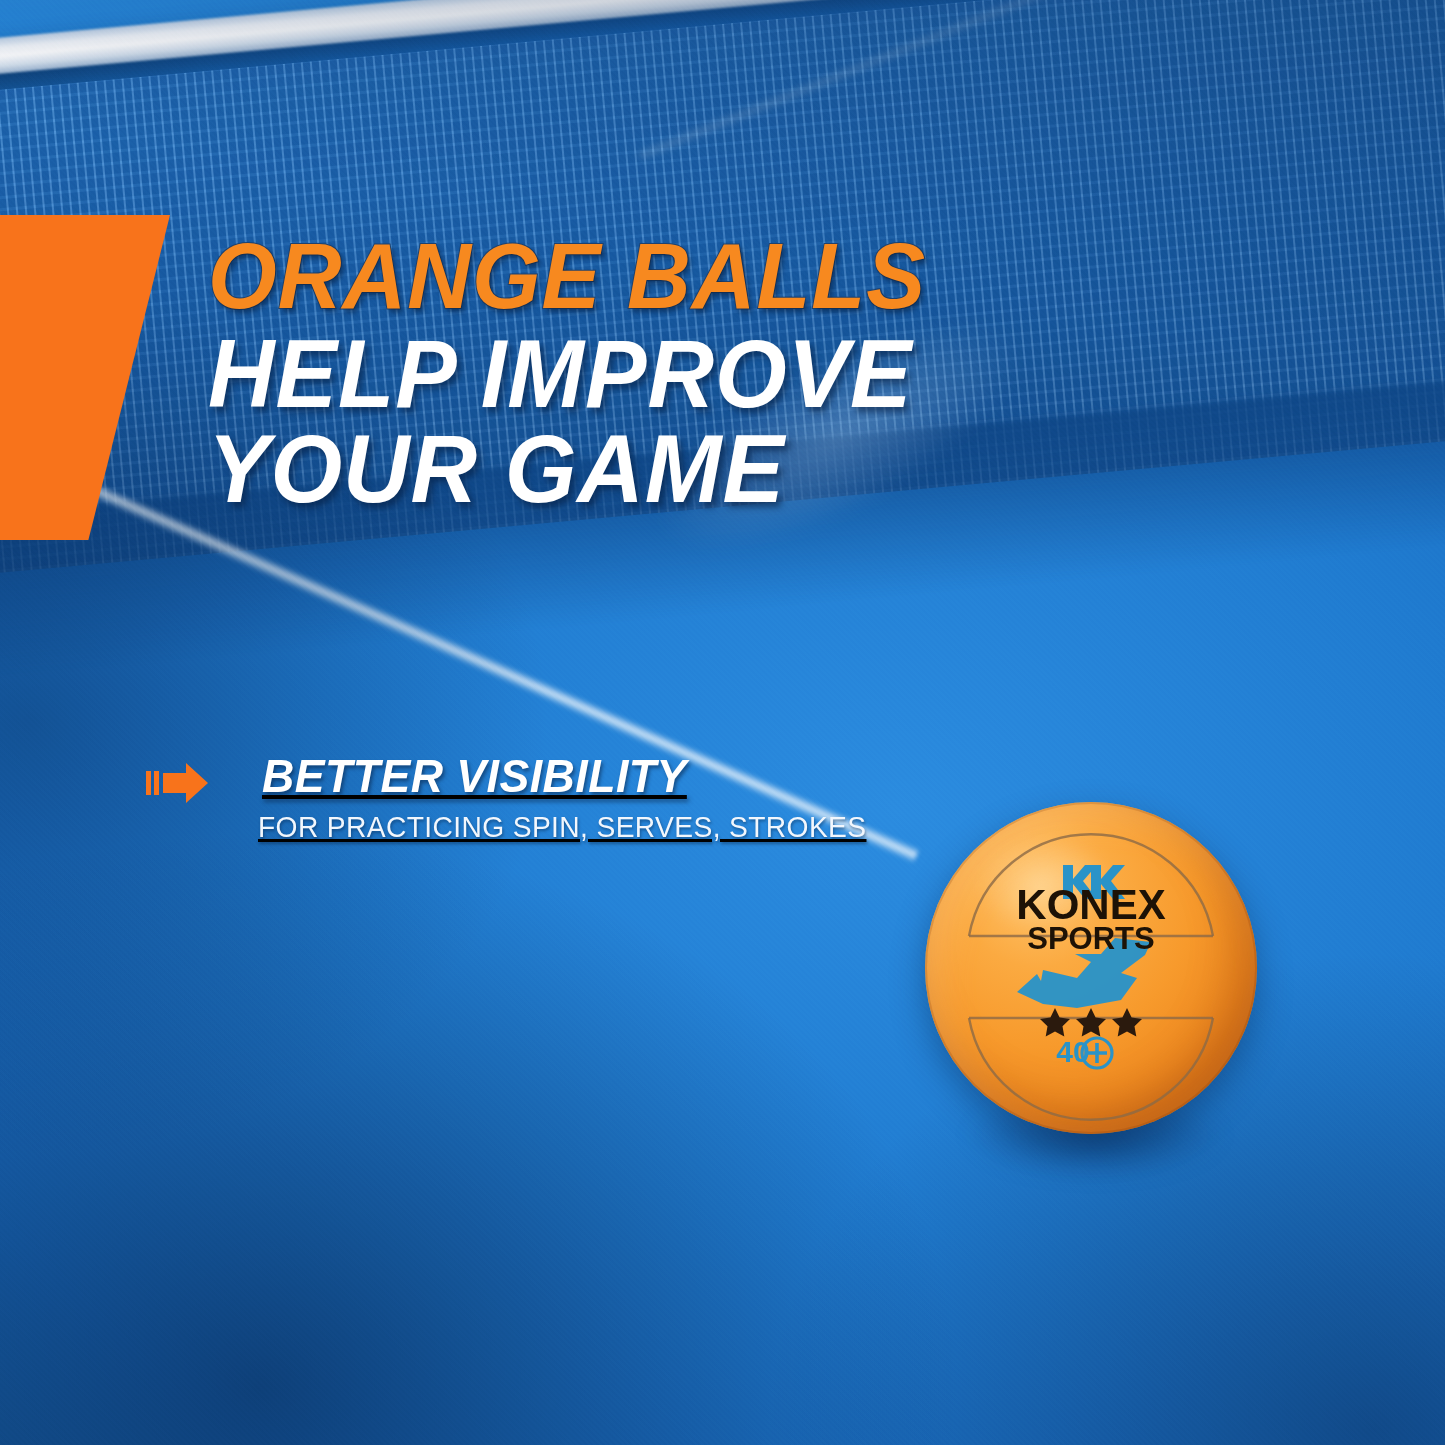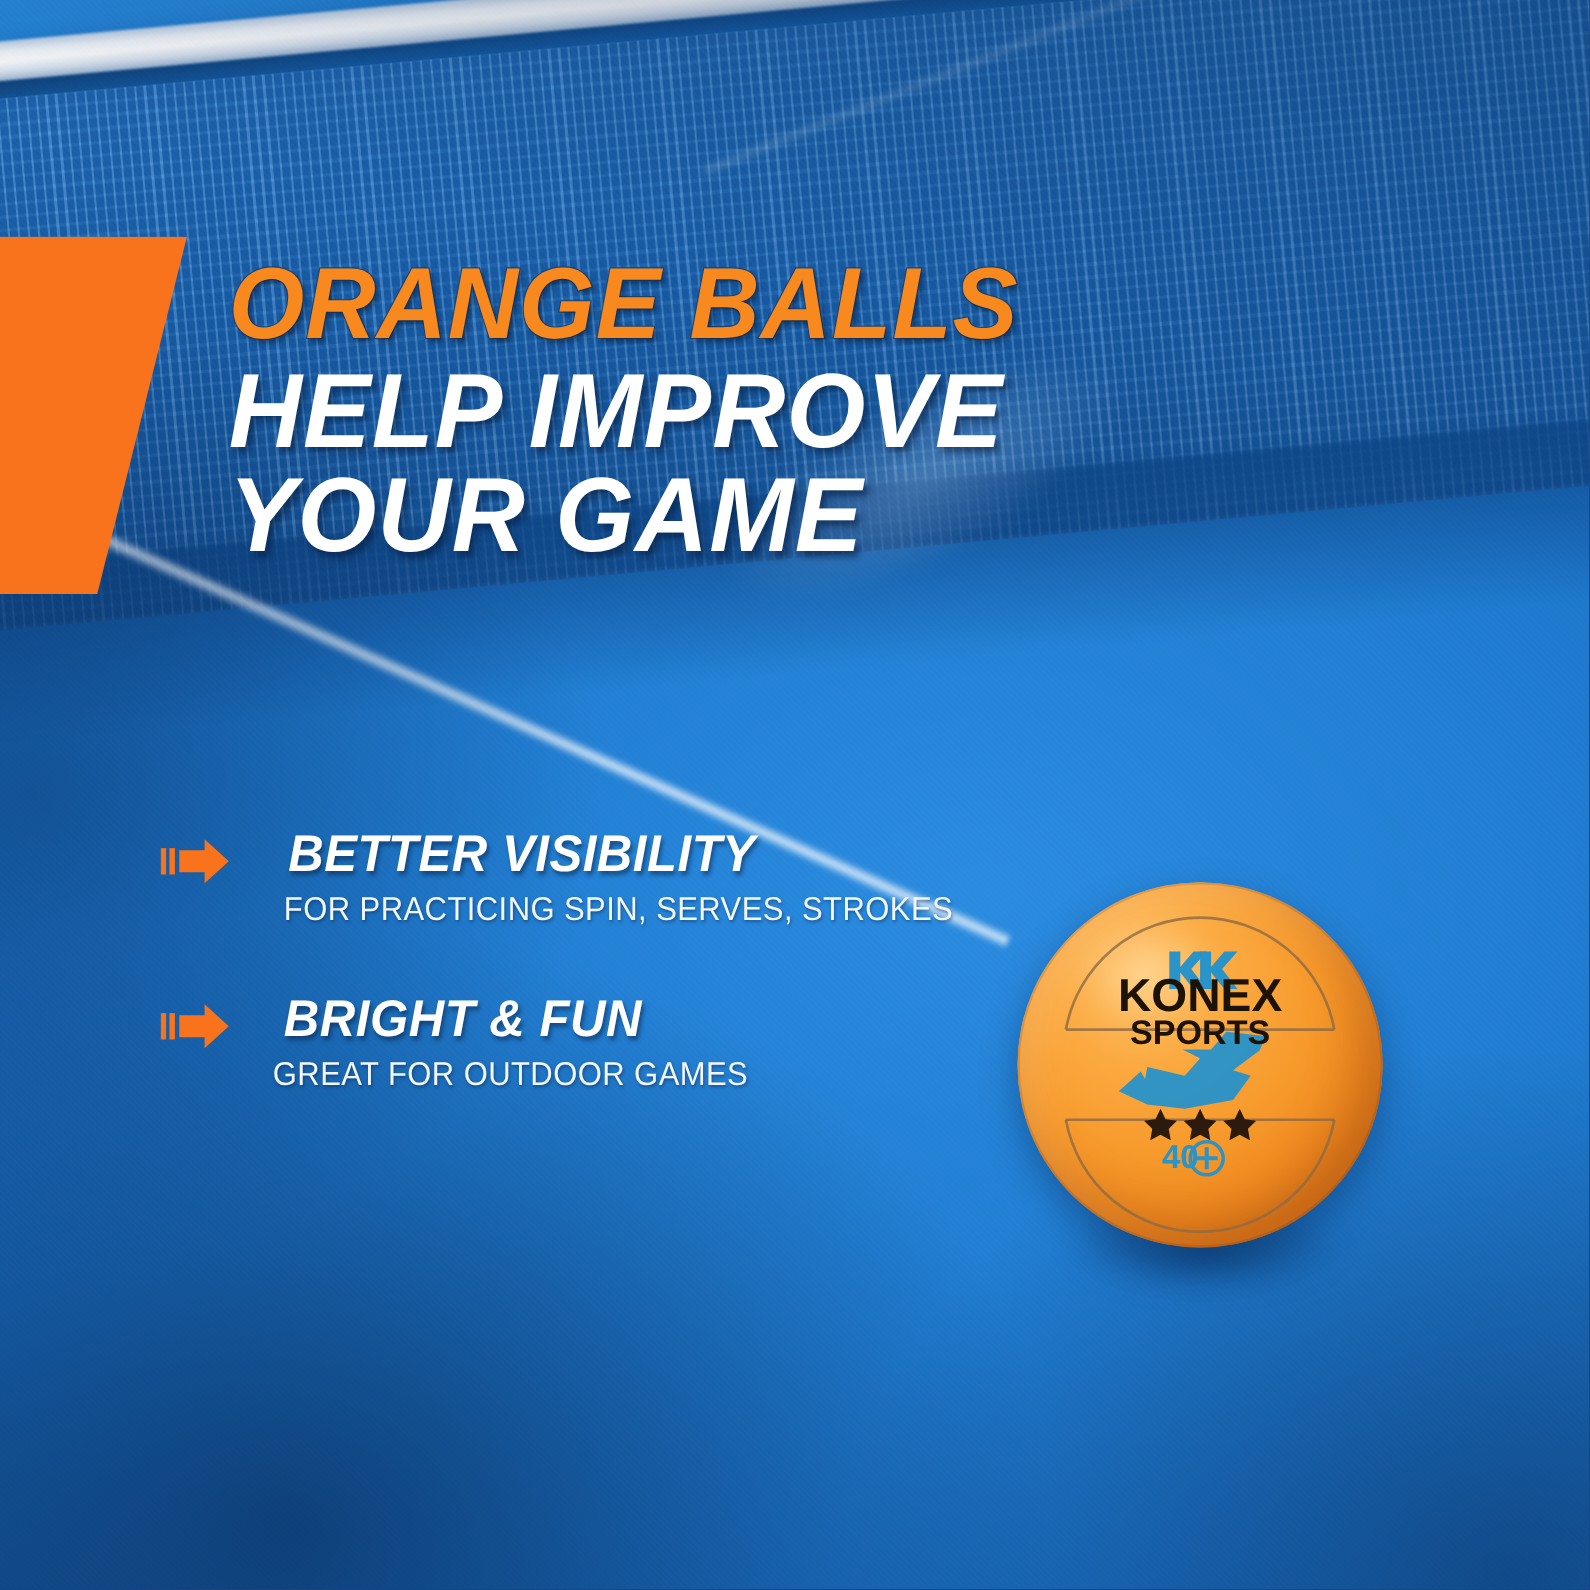--- a/index.html
+++ b/index.html
@@ -2,21 +2,21 @@
 <html><head>
 <meta charset="utf-8">
 <style>
   html,body{margin:0;padding:0;background:#0b3f7a;}
   *{box-sizing:border-box;}
   .stage{
     position:relative;
     width:1445px;height:1445px;
     overflow:hidden;
     font-family:"Liberation Sans", sans-serif;
-    background:#0f172a;
+    background:#7f1d1d;
   }
 
   
   .bg-base{
     position:absolute;inset:0;
     background:
       radial-gradient(120% 85% at 62% 56%, #2b8ce0 0%, #1f7bd0 34%, #1868bb 62%, #14528f 86%, #10427a 100%);
   }
   
   .bg-vignette{
@@ -130,21 +130,21 @@
     font-size:96px;
     color:#ffffff;
     text-shadow:4px 5px 6px rgba(5,28,60,.55);
     margin-bottom:2px;
   }
 
   
   .features{
     position:absolute;left:140px;top:752px;width:760px;
   }
-  .feature{position:relative;margin-bottom:58px;}
+  .feature{position:relative;margin-bottom:58px;text-decoration:underline;}
   .feature:last-child{margin-bottom:0;}
 
   .f-icon{
     position:absolute;left:6px;top:8px;width:64px;height:46px;
   }
   .f-title{
     margin-left:122px;
     font-size:47px;
     font-weight:bold;
     font-style:italic;
@@ -239,31 +239,20 @@
           <rect x="0" y="11" width="5" height="24" fill="#f8731b"></rect>
           <rect x="8" y="11" width="5" height="24" fill="#f8731b"></rect>
           <path d="M17 13 L40 13 L40 3 L62 23 L40 43 L40 33 L17 33 Z" fill="#f8731b"></path>
         </svg>
       </div>
       <div class="f-title">BETTER VISIBILITY</div>
       <div class="f-sub">FOR PRACTICING SPIN, SERVES, STROKES</div>
     </div>
 
 
-    <div class="feature f3">
-      <div class="f-icon">
-        <svg viewBox="0 0 64 46" width="64" height="46" aria-hidden="true">
-          <rect x="0" y="11" width="5" height="24" fill="#f8731b"></rect>
-          <rect x="8" y="11" width="5" height="24" fill="#f8731b"></rect>
-          <path d="M17 13 L40 13 L40 3 L62 23 L40 43 L40 33 L17 33 Z" fill="#f8731b"></path>
-        </svg>
-      </div>
-      <div class="f-title">BRIGHT &amp; FUN</div>
-      <div class="f-sub">GREAT FOR OUTDOOR GAMES</div>
-    </div>
 
   </div>
 
   <div class="ball-shadow"></div>
   <div class="ball">
     <div class="ball-sheen"></div>
 
     <svg class="ball-svg" viewBox="0 0 332 332" aria-hidden="true">
 
       <path d="M44 134 A124 124 0 0 1 288 134" fill="none" stroke="#8c6a46" stroke-width="2.4" opacity=".8"></path>

